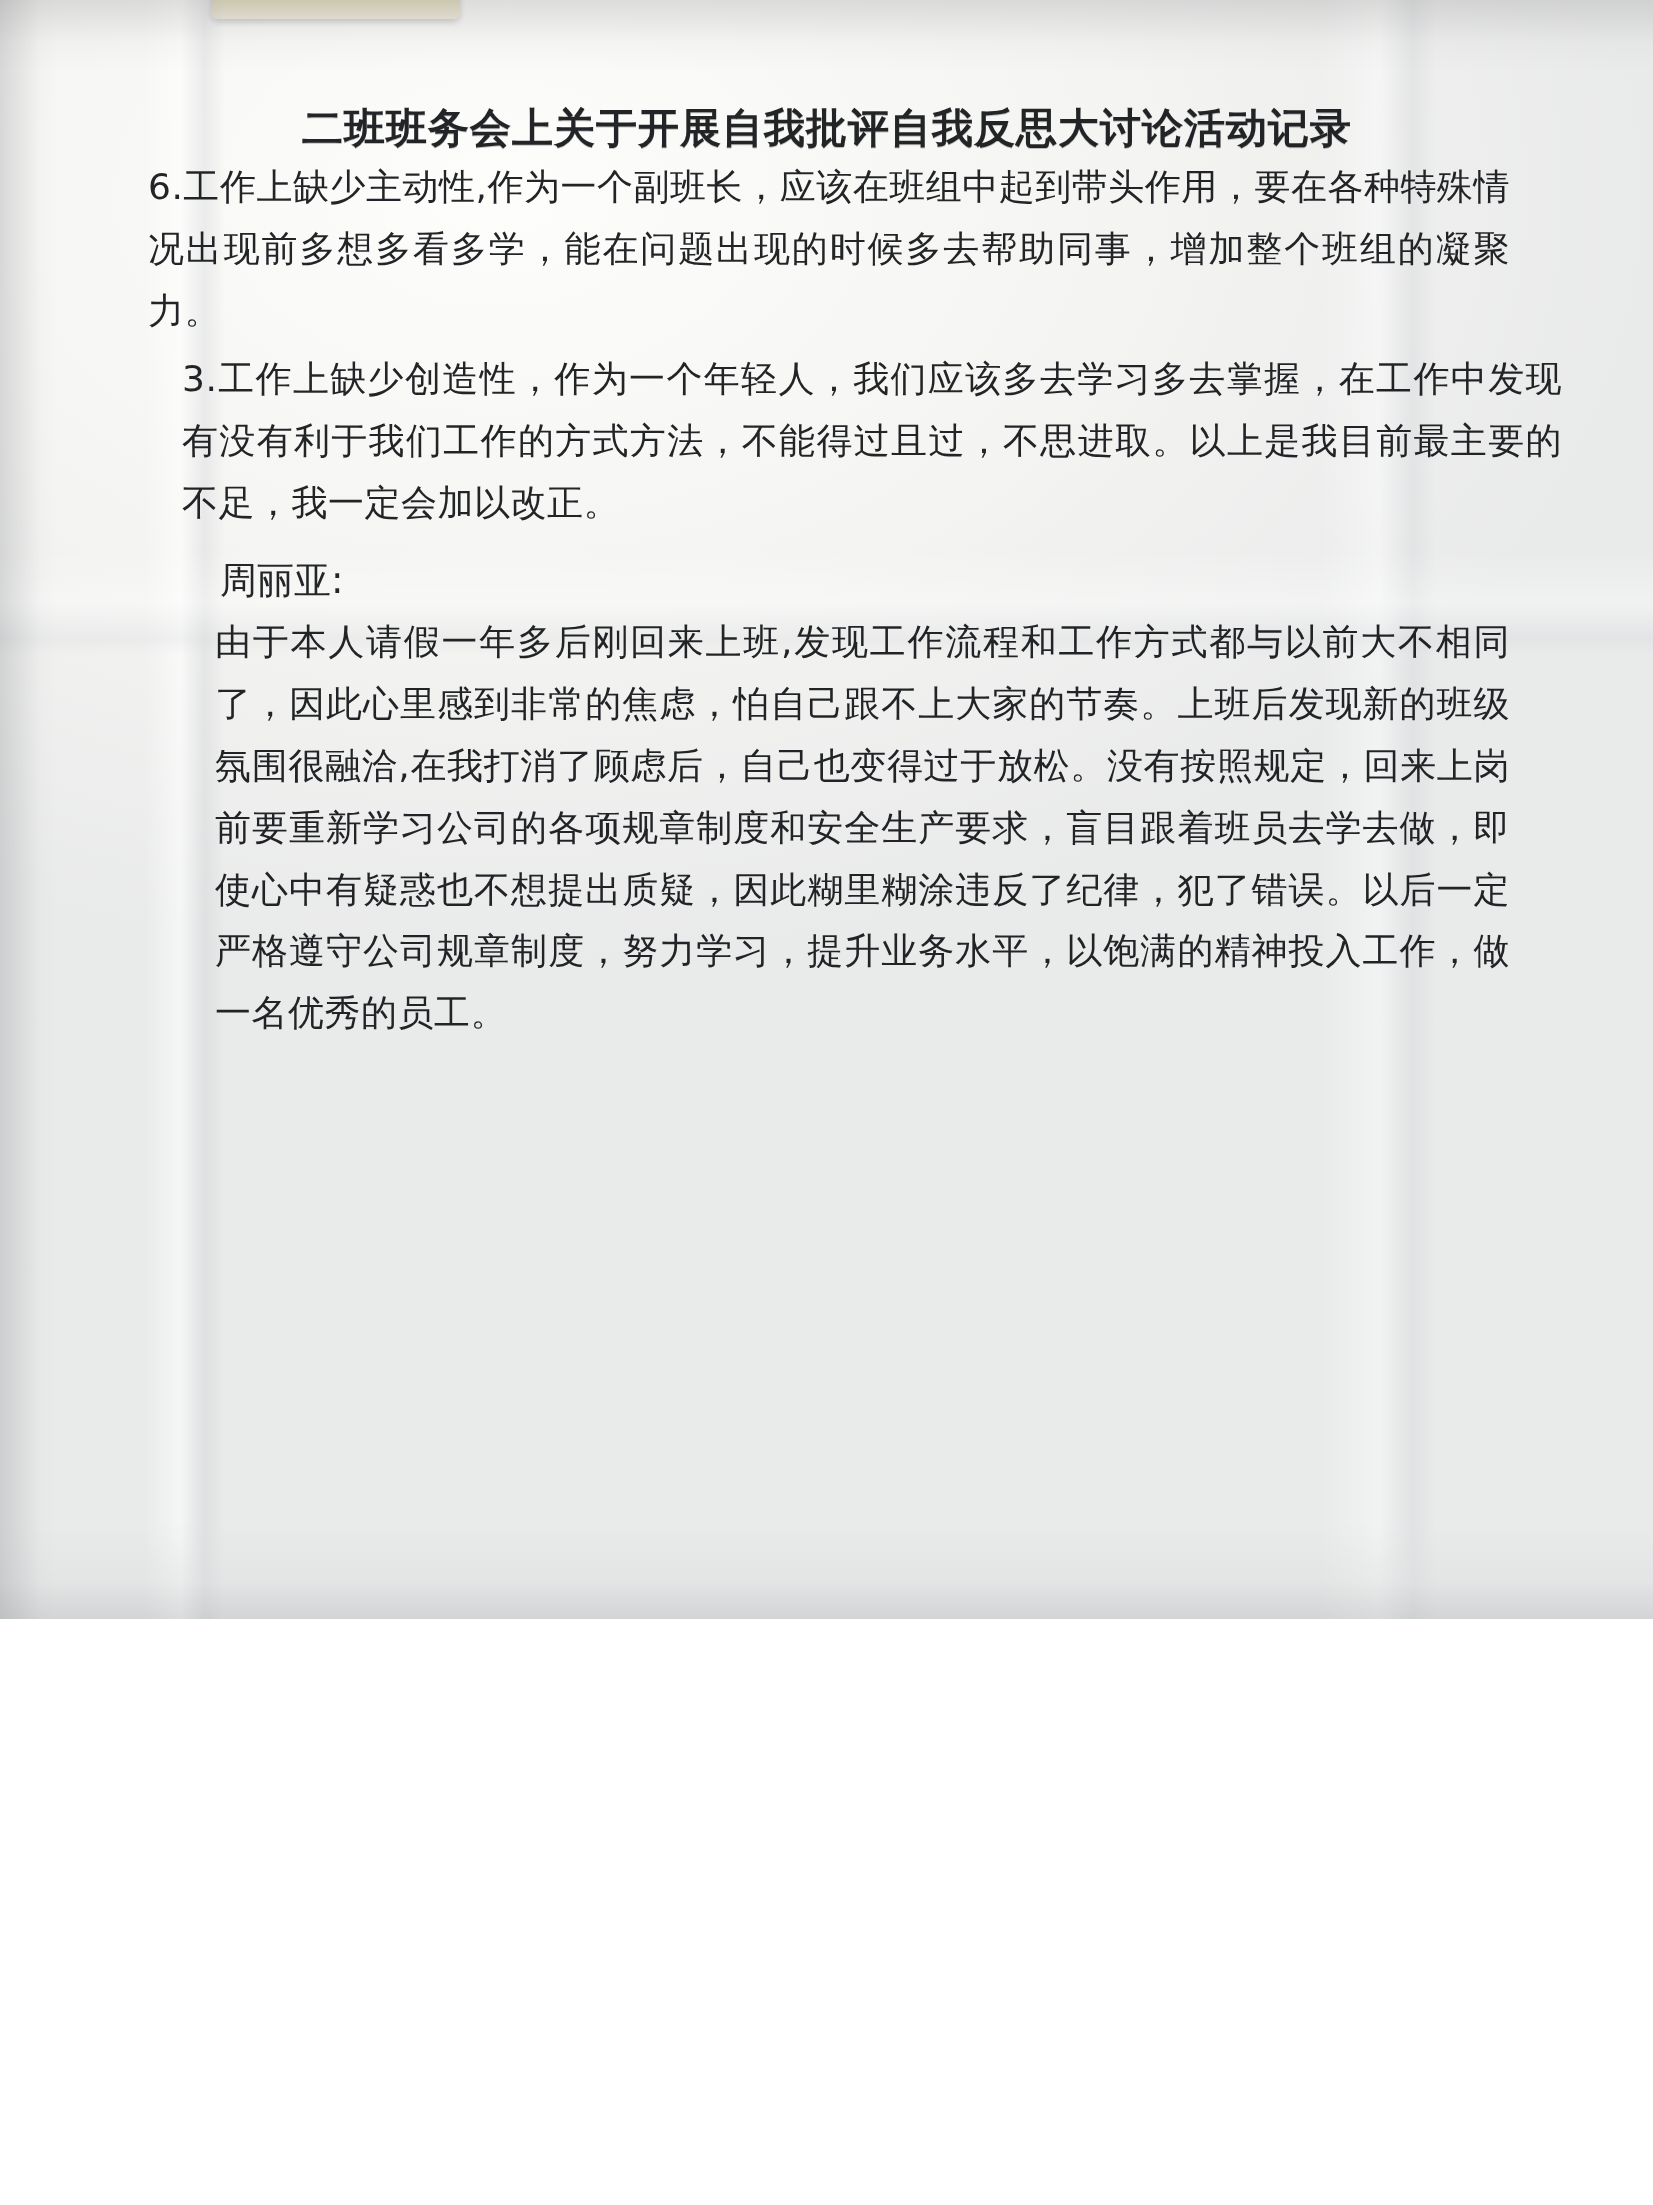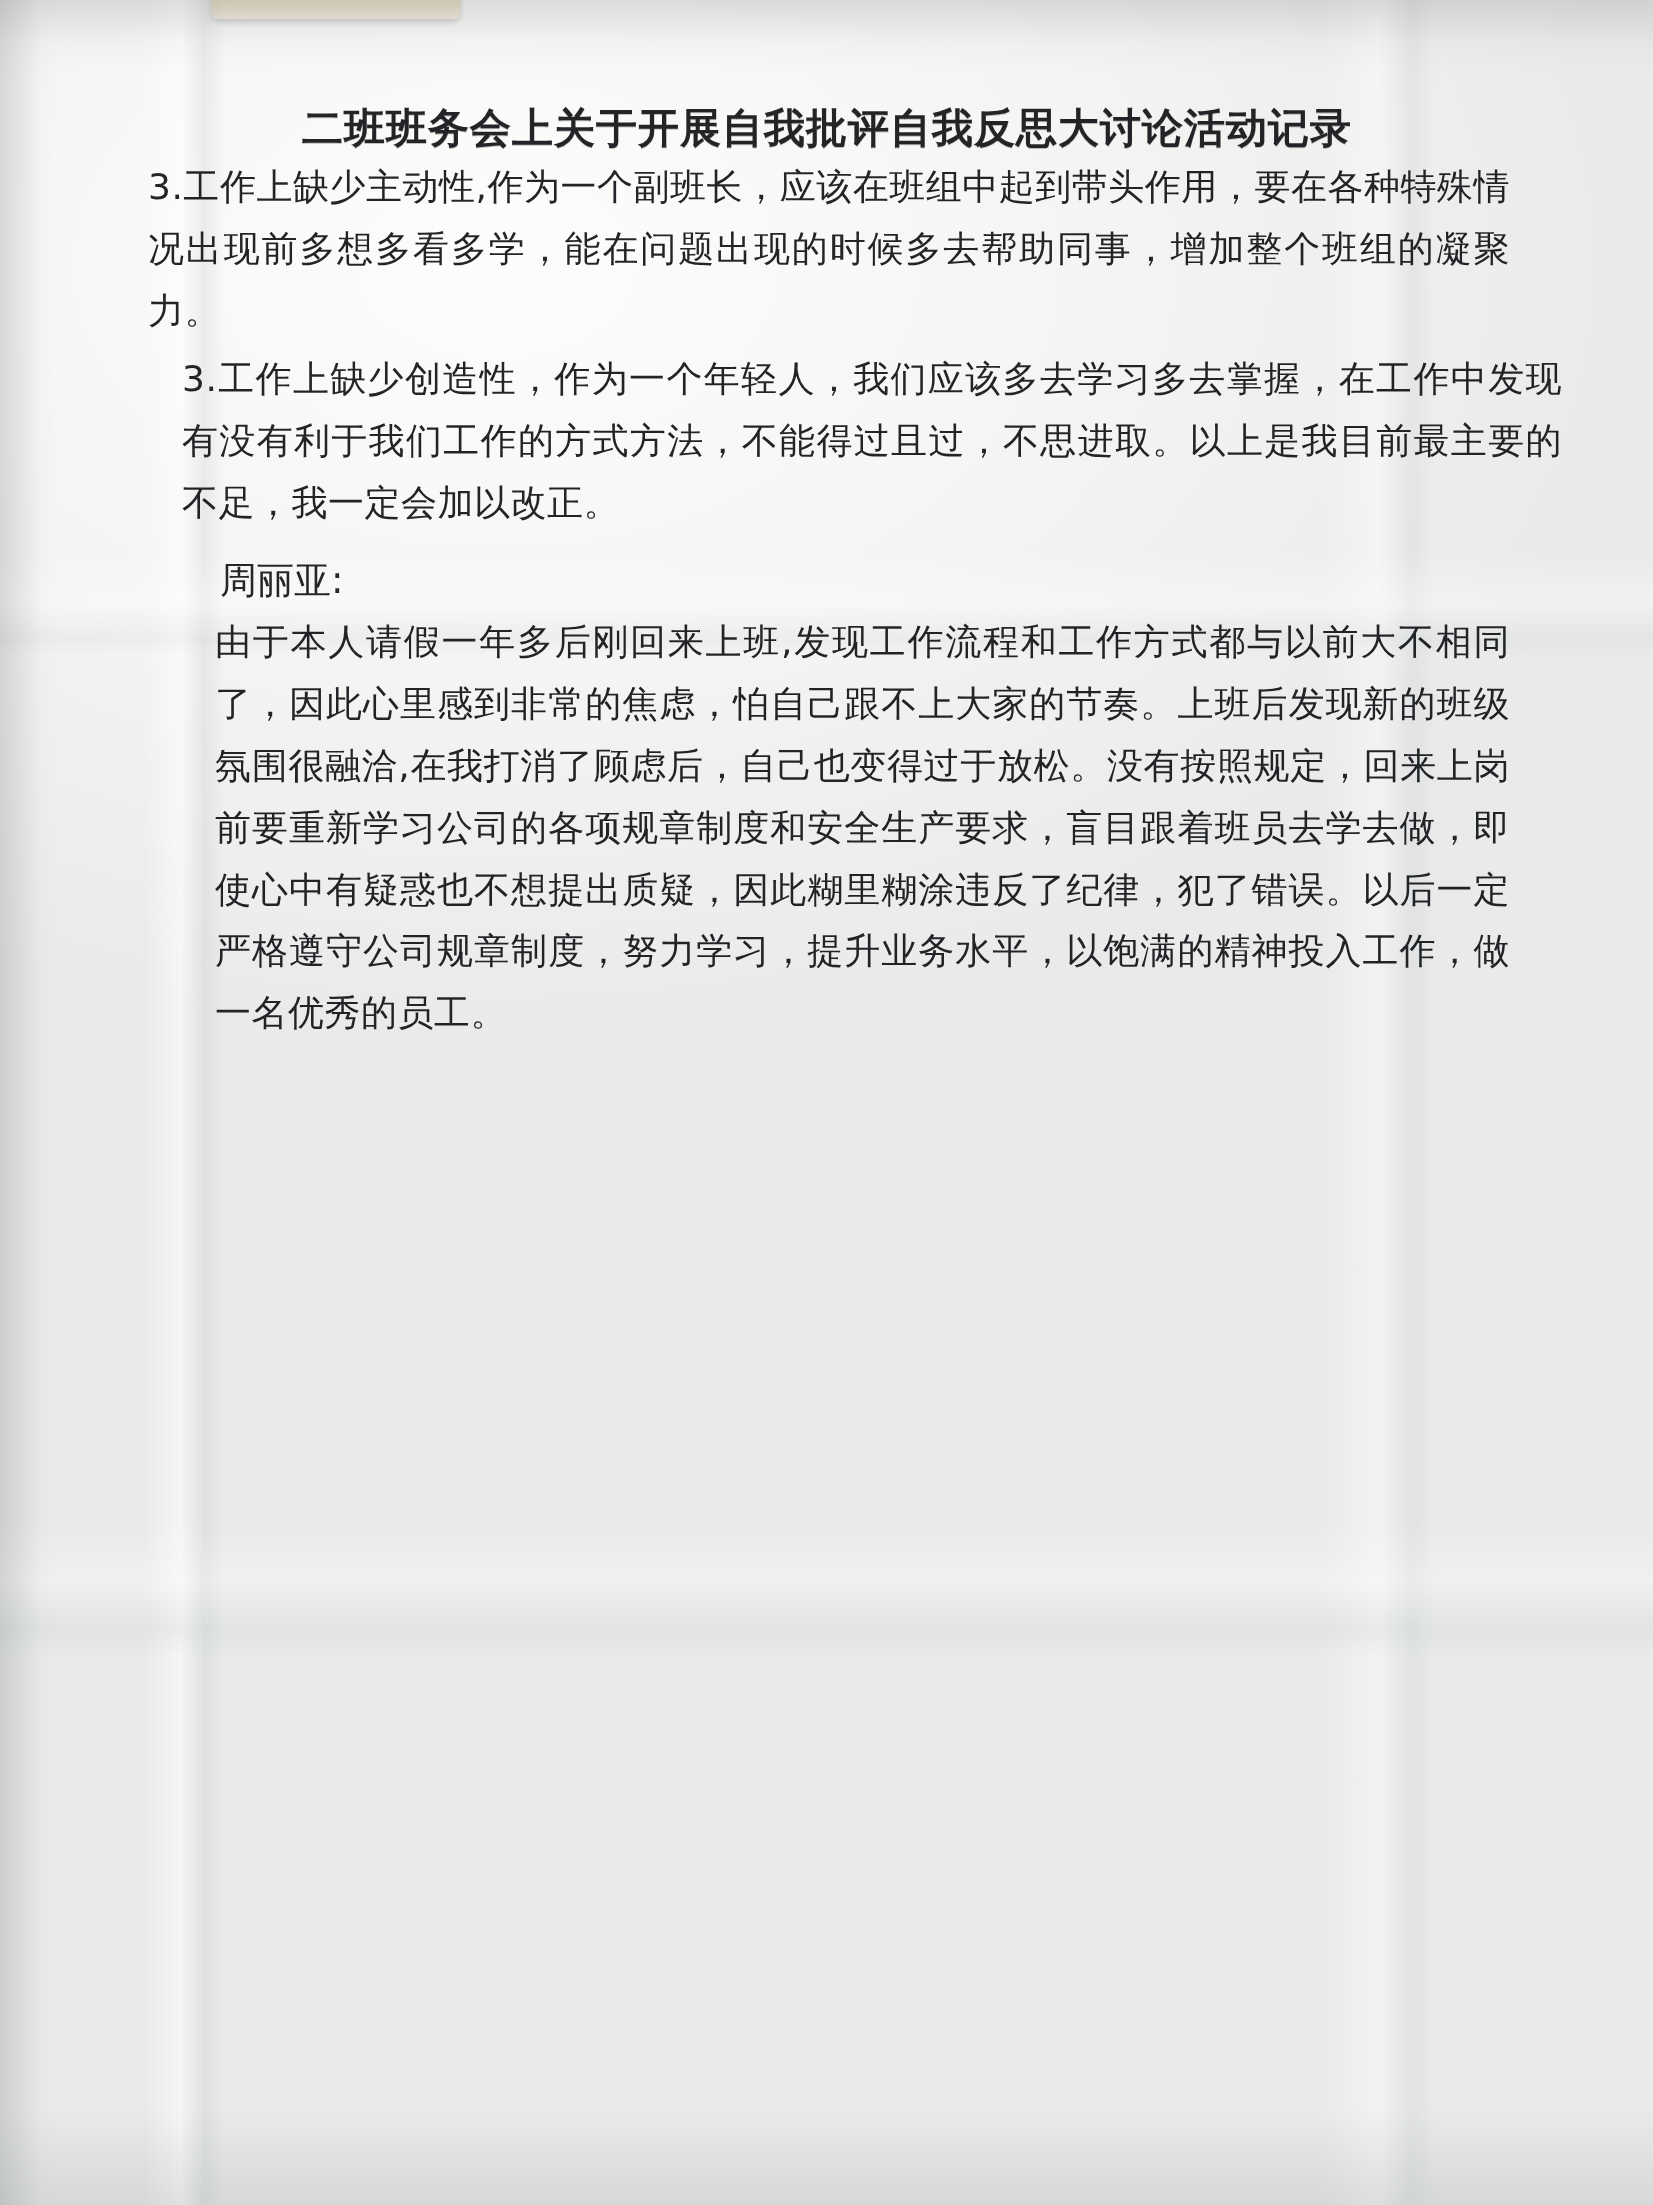--- a/index.html
+++ b/index.html
@@ -11,21 +11,21 @@
     width: 1654px;
     height: 2205px;
     overflow: hidden;
     font-family: "DejaVu Sans", "Liberation Sans", sans-serif;
   }
 
   
   #page {
     position: relative;
     width: 1654px;
-    height: 2205px;
+    height: 1619px;
     background:
       radial-gradient(ellipse 1149px 766px at 30% 12%, #fdfdfb 0%, #f4f4f2 55%, #e9eaea 100%),
       linear-gradient(170deg, #f7f7f5 0%, #eef0f0 40%, #e6e8e9 75%, #dfe2e4 100%);
     overflow: hidden;
   }
 
   
   .crease {
     position: absolute;
     pointer-events: none;
@@ -130,21 +130,21 @@
   <div class="shadow-top"></div>
   <div class="shadow-left"></div>
   <div class="shadow-bottom"></div>
 
   <div id="doc">
 
     <h1 class="title">二班班务会上关于开展自我批评自我反思大讨论活动记录</h1>
 
     <div>
 
-      <p class="para block-a">3.工作上缺少主动性,作为一个副班长，应该在班组中起到带头作用，要在各种特殊情况出现前多想多看多学，能在问题出现的时候多去帮助同事，增加整个班组的凝聚力。</p>
+      <p class="para block-a">6.工作上缺少主动性,作为一个副班长，应该在班组中起到带头作用，要在各种特殊情况出现前多想多看多学，能在问题出现的时候多去帮助同事，增加整个班组的凝聚力。</p>
 
 
       <p class="para block-c">3.工作上缺少创造性，作为一个年轻人，我们应该多去学习多去掌握，在工作中发现有没有利于我们工作的方式方法，不能得过且过，不思进取。以上是我目前最主要的不足，我一定会加以改正。</p>
     </div>
 
     <div>
       <div class="speaker second">周丽亚:</div>
 
       <p class="para block-d">由于本人请假一年多后刚回来上班,发现工作流程和工作方式都与以前大不相同了，因此心里感到非常的焦虑，怕自己跟不上大家的节奏。上班后发现新的班级氛围很融洽,在我打消了顾虑后，自己也变得过于放松。没有按照规定，回来上岗前要重新学习公司的各项规章制度和安全生产要求，盲目跟着班员去学去做，即使心中有疑惑也不想提出质疑，因此糊里糊涂违反了纪律，犯了错误。以后一定严格遵守公司规章制度，努力学习，提升业务水平，以饱满的精神投入工作，做一名优秀的员工。</p>
     </div>

